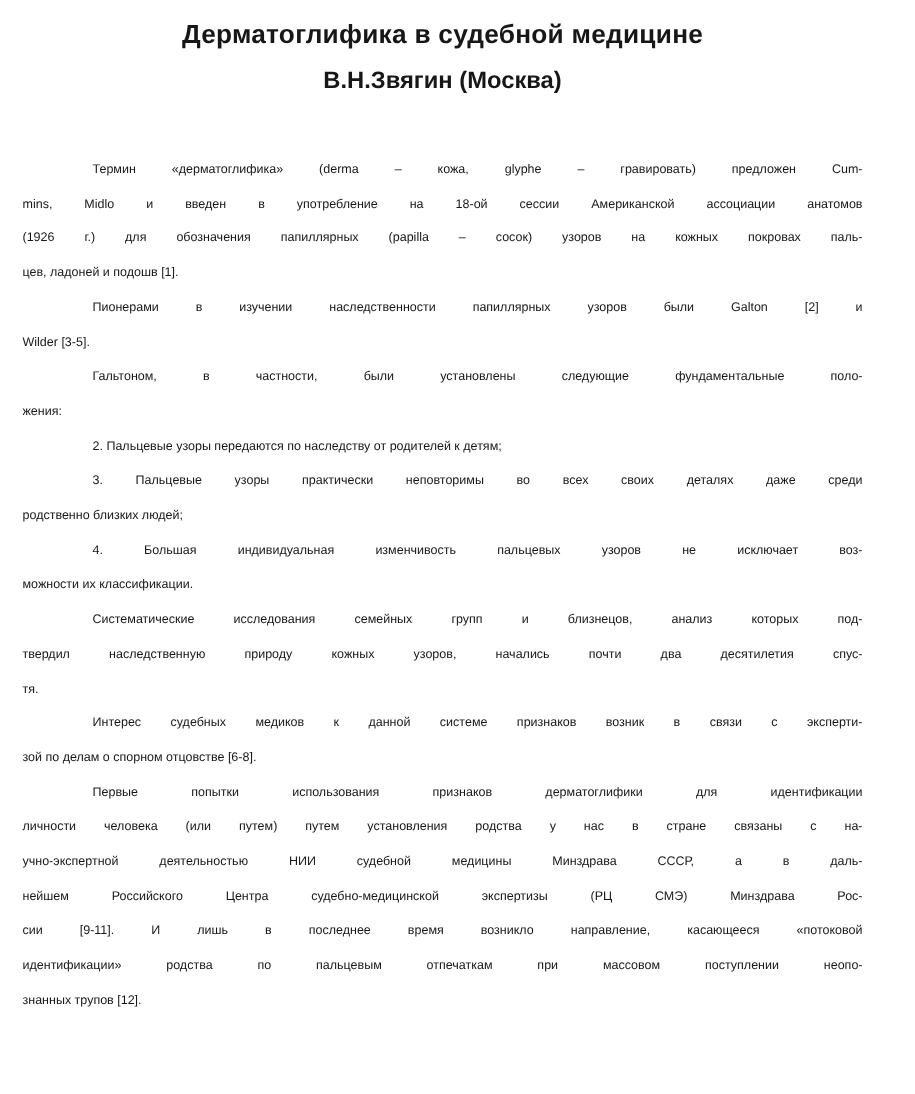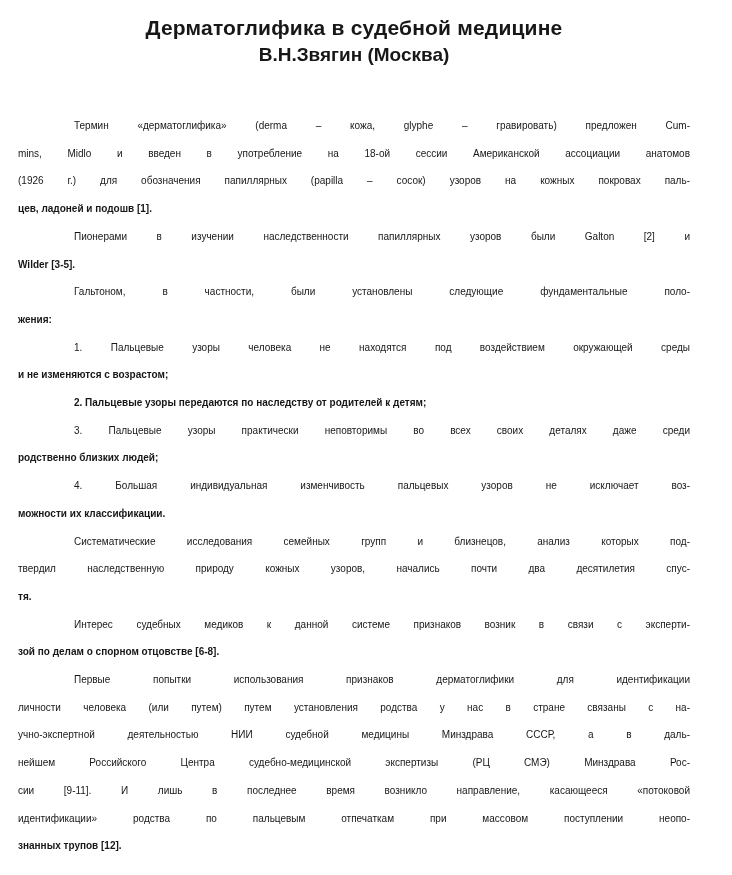--- a/index.html
+++ b/index.html
@@ -23,37 +23,37 @@
     font-weight: bold;
     line-height: 28px;
     text-align: center;
     letter-spacing: 0.2px;
   }
   .author {
     font-size: 19px;
     font-weight: bold;
     line-height: 26px;
     text-align: center;
+    margin-top: 10px;
   }
   .docbody {
     margin-top: 44px;
     font-size: 10px;
     line-height: 27.7px;
   }
   .para { margin: 0; }
   .ln {
     display: block;
     text-align: justify;
     text-align-last: justify;
   }
   .ln.fi { text-indent: 56px; }
   .ln.last {
     text-align: center;
     text-align-last: left;
-    font-weight: bold;
   }
 </style>
 </head>
 <body>
 
 <div class="page">
 
   <div class="title">Дерматоглифика в судебной медицине</div>
   <div class="author">В.Н.Звягин (Москва)</div>
 
@@ -69,24 +69,20 @@
     <p class="para">
       <span class="ln fi">Пионерами в изучении наследственности папиллярных узоров были Galton [2] и</span>
       <span class="ln last">Wilder [3-5].</span>
     </p>
 
     <p class="para">
       <span class="ln fi">Гальтоном, в частности, были установлены следующие фундаментальные поло-</span>
       <span class="ln last">жения:</span>
     </p>
 
-    <p class="para">
-      <span class="ln fi">1. Пальцевые узоры человека не находятся под воздействием окружающей среды</span>
-      <span class="ln last">и не изменяются с возрастом;</span>
-    </p>
 
     <p class="para">
       <span class="ln fi last">2. Пальцевые узоры передаются по наследству от родителей к детям;</span>
     </p>
 
     <p class="para">
       <span class="ln fi">3. Пальцевые узоры практически неповторимы во всех своих деталях даже среди</span>
       <span class="ln last">родственно близких людей;</span>
     </p>
 

